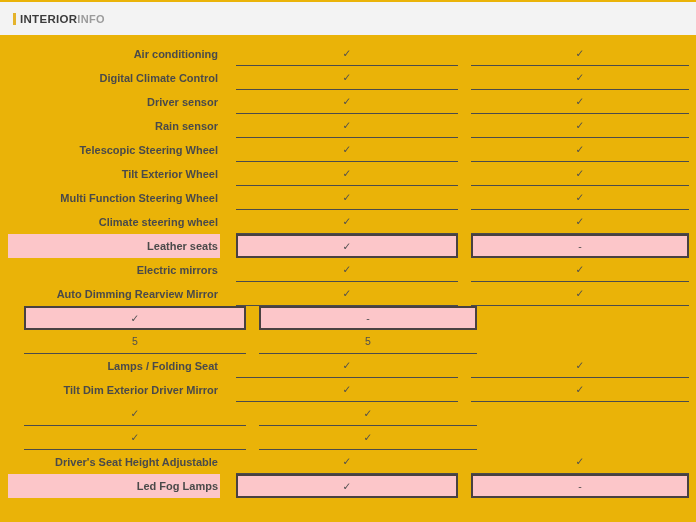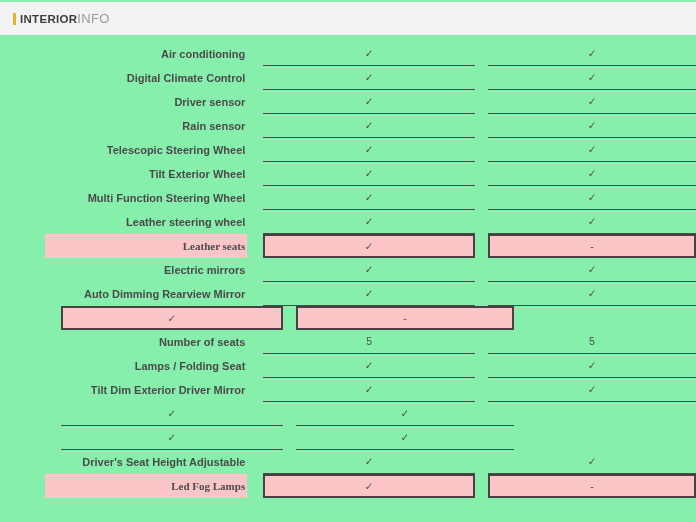--- a/index.html
+++ b/index.html
@@ -4,21 +4,21 @@
 <style>
   html, body {
     margin: 0;
     padding: 0;
     background: #ffffff;
     font-family: "Liberation Sans", sans-serif;
   }
   .page {
     width: 696px;
     height: 522px;
-    background: #86efac;
+    background: #eab308;
     overflow: hidden;
     box-sizing: border-box;
   }
   
   .section-header {
     margin-top: 2px;
     width: 100%;
     height: 33px;
     background: #f3f3f3;
     display: flex;
@@ -34,30 +34,29 @@
     flex: 0 0 auto;
   }
   .title-primary {
     font-size: 11.5px;
     font-weight: bold;
     color: #3b3b3b;
     letter-spacing: 0.3px;
     text-transform: uppercase;
   }
   .title-secondary {
-    font-size: 13px;
-    font-weight: normal;
+    font-size: 11px;
+    font-weight: bold;
     color: #9b9b9b;
     letter-spacing: 0.3px;
     text-transform: uppercase;
   }
   
   .table {
     margin-top: 7px;
-    margin-left: 37px;
   }
   .row {
     display: flex;
     height: 24px;
     align-items: stretch;
     margin-left: 8px;
   }
   .label-cell {
     width: 212px;
     display: flex;
@@ -78,21 +77,20 @@
     justify-content: center;
     font-size: 10.5px;
     color: #4f4f4f;
     border-bottom: 1px solid #4b4b4b;
     box-sizing: border-box;
   }
   .value-cell.c1 { width: 222px; }
   .value-cell.c2 { width: 218px; }
   .row.hl .label-cell {
     background: #fcc6c9;
-    font-family: Liberation Serif, serif;
   }
   .row.hl .value-cell {
     background: #fcc6c9;
     border: 2px solid #494141;
   }
   .check-icon, .dash-icon, .value-text {
     line-height: 1;
   }
 </style>
 </head>
@@ -185,21 +183,21 @@
       <div class="value-cell c1">
         <span class="value-text">✓</span>
       </div>
       <div class="sp2"></div>
       <div class="value-cell c2">
         <span class="value-text">✓</span>
       </div>
     </div>
 
     <div class="row">
-      <div class="label-cell">Leather steering wheel</div>
+      <div class="label-cell">Climate steering wheel</div>
       <div class="sp1"></div>
       <div class="value-cell c1">
         <span class="value-text">✓</span>
       </div>
       <div class="sp2"></div>
       <div class="value-cell c2">
         <span class="value-text">✓</span>
       </div>
     </div>
 
@@ -244,21 +242,20 @@
       <div class="value-cell c1">
         <span class="value-text">✓</span>
       </div>
       <div class="sp2"></div>
       <div class="value-cell c2">
         <span class="value-text">-</span>
       </div>
     </div>
 
     <div class="row">
-      <div class="label-cell">Number of seats</div>
       <div class="sp1"></div>
       <div class="value-cell c1">
         <span class="value-text">5</span>
       </div>
       <div class="sp2"></div>
       <div class="value-cell c2">
         <span class="value-text">5</span>
       </div>
     </div>
 

